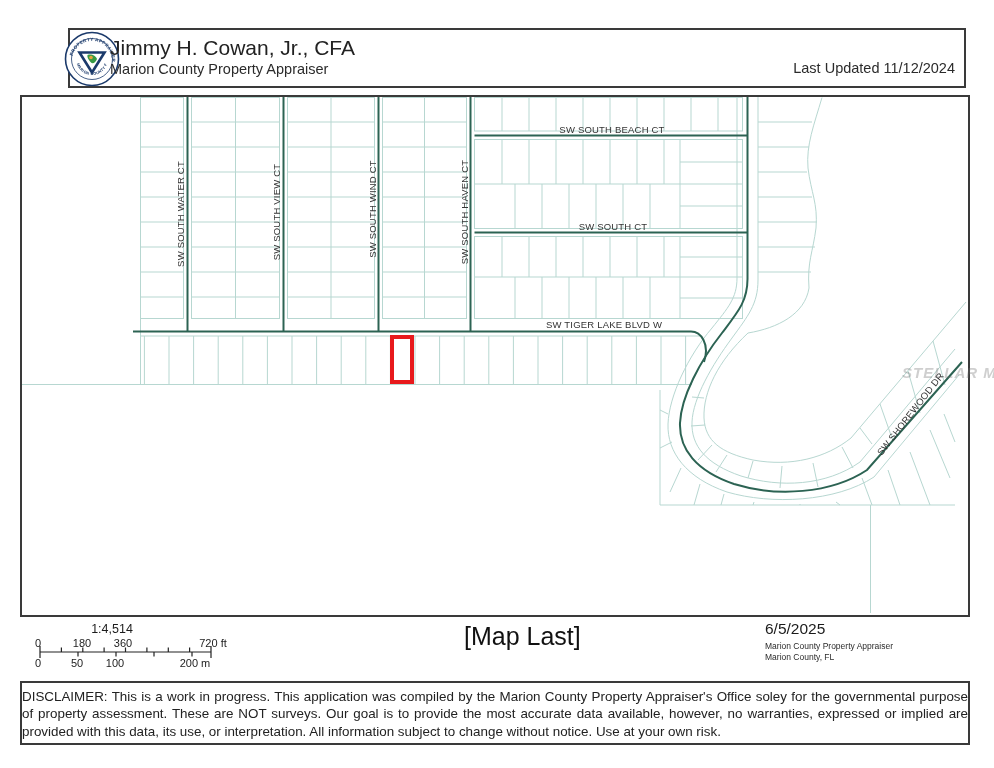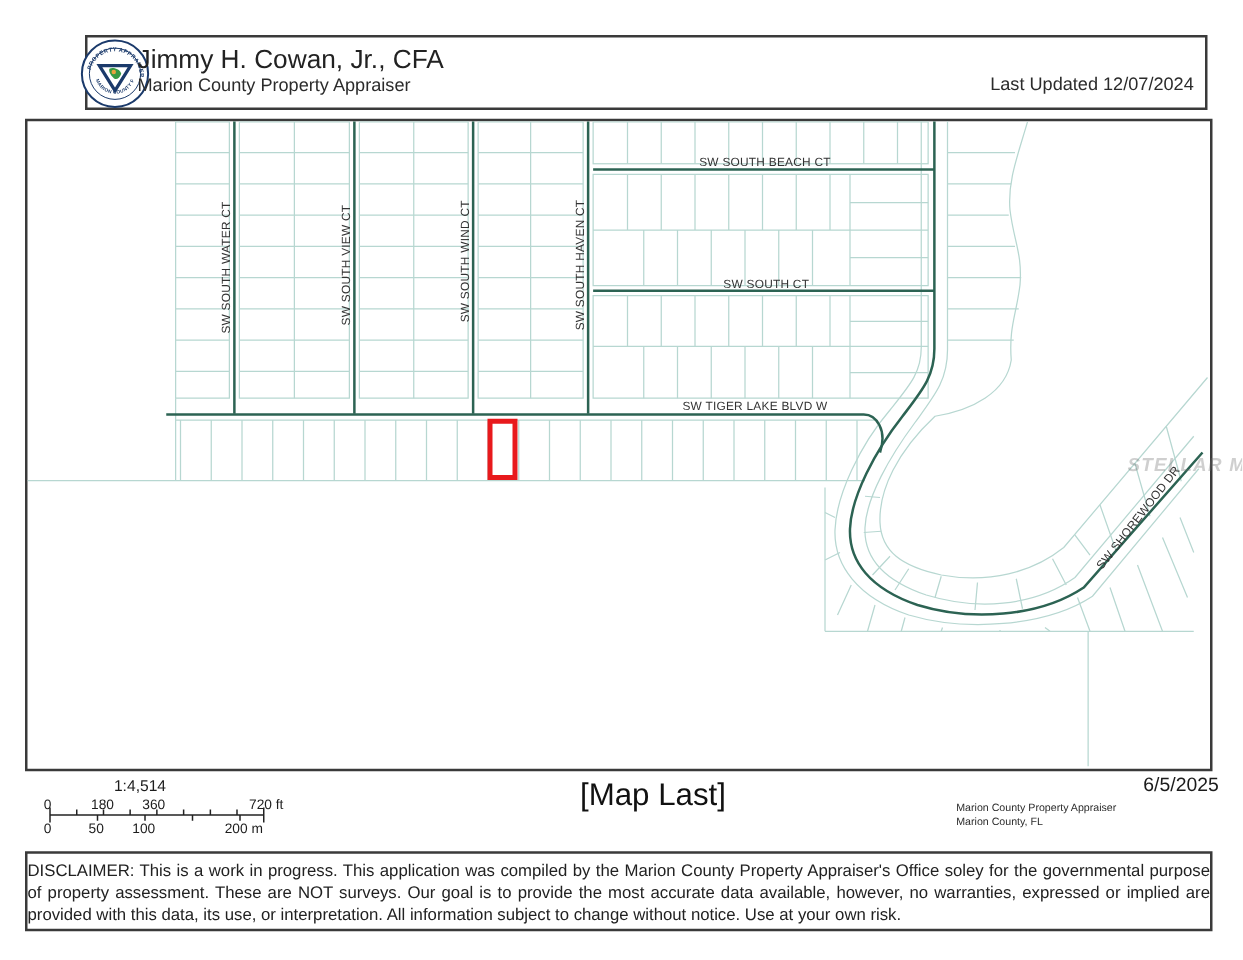--- a/index.html
+++ b/index.html
@@ -16,21 +16,21 @@
   .map-box{position:absolute;left:20px;top:95px;width:950px;height:522px;
            border:2px solid #3a3a3a;background:#fff;box-sizing:border-box;}
   .map-box svg{position:absolute;left:0;top:0;}
   .watermark{position:absolute;left:902px;top:364px;width:92px;height:22px;overflow:hidden;
              font-size:15px;font-weight:bold;letter-spacing:1px;color:rgba(110,110,110,0.33);
              font-style:italic;white-space:nowrap;z-index:5;}
   
   .scalebar{position:absolute;left:10px;top:618px;width:250px;height:54px;}
   .map-title{position:absolute;left:464px;top:622px;font-size:25px;color:#111;}
   .date-block{position:absolute;left:765px;top:620px;width:210px;}
-  .date-line{font-size:15.5px;color:#1b1b1b;text-align:right;}
+  .date-line{font-size:15.5px;color:#1b1b1b;}
   .agency-line{font-size:8.5px;color:#2b2b2b;margin-top:3px;line-height:11px;}
   
   .disclaimer-box{position:absolute;left:20px;top:681px;width:950px;height:64px;
                   border:2px solid #3a3a3a;box-sizing:border-box;
                   padding:5px 0;font-size:13.4px;line-height:17.4px;color:#222;
                   text-align:justify;}
   text{font-family:"Liberation Sans", sans-serif;}
   .street-label{font-size:9.5px;fill:#333;letter-spacing:.2px;}
   .ring-text{font-size:4.6px;fill:#1b3a6b;font-weight:bold;letter-spacing:.3px;}
   .sb-num{font-size:11px;fill:#1c1c1c;}
@@ -50,21 +50,21 @@
         <path id="arcBot" d="M 12.5,32 A 16 16 0 0 0 43.5,32"></path>
       </defs>
       <text class="ring-text"><textPath href="#arcTop" startOffset="8%">PROPERTY APPRAISER</textPath></text>
       <text class="ring-text" style="font-size:3.8px"><textPath href="#arcBot" startOffset="2%">MARION COUNTY FLORIDA</textPath></text>
       <polygon points="15.5,21.5 40.5,21.5 28,41.5" fill="#ffffff" stroke="#1b3a6b" stroke-width="2.6"></polygon>
       <path d="M23.5,24 C27,22.5 32,24.5 33,28 C31.5,32 28.5,33.5 26.5,31 C24.5,29 22.8,26 23.5,24 Z" fill="#379a43"></path>
       <circle cx="27" cy="26.5" r="1.8" fill="#e8a33d"></circle>
     </svg>
     <div class="header-title">Jimmy H. Cowan, Jr., CFA</div>
     <div class="header-subtitle">Marion County Property Appraiser</div>
-    <div class="last-updated">Last Updated 12/07/2024</div>
+    <div class="last-updated">Last Updated 11/12/2024</div>
   </div>
 
   <div class="map-box">
     <svg width="946" height="518" viewBox="22 97 946 518">
 
       <g stroke="#b7d7d1" stroke-width="1" fill="none">
 
         <rect x="140.5" y="97.5" width="43" height="221"></rect>
         <rect x="191.5" y="97.5" width="88" height="221"></rect>
         <rect x="287.5" y="97.5" width="87" height="221"></rect>

